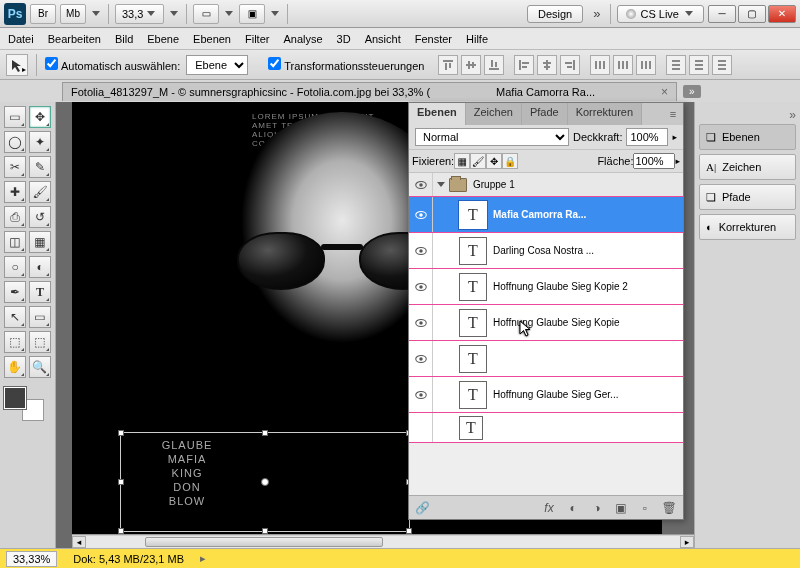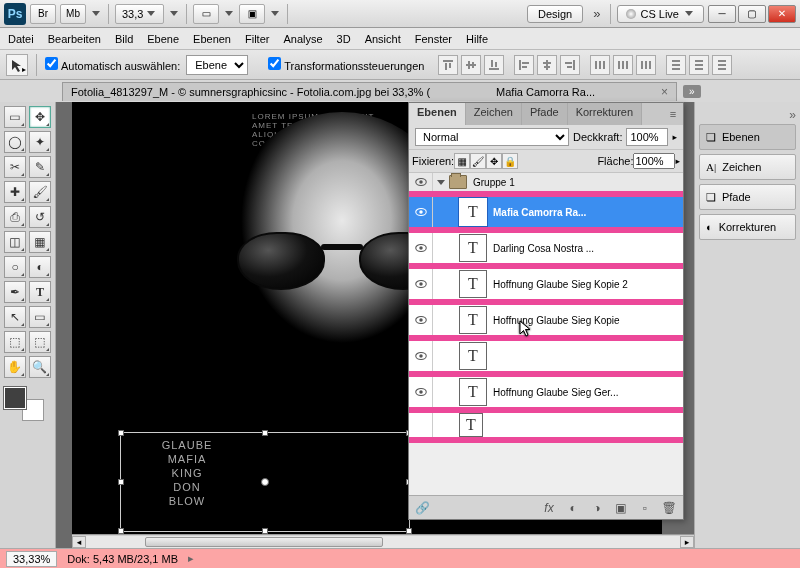--- a/index.html
+++ b/index.html
@@ -84,38 +84,38 @@
 .layers-panel { position:absolute; left:408px; top:102px; width:276px; height:418px; background:#dedede; border:1px solid #7a7a7a; box-shadow:2px 2px 6px rgba(0,0,0,.3); display:flex; flex-direction:column;}
 .lp-tabs { display:flex; height:22px; background:#c8c8c8; }
 .lp-tab { padding:3px 8px; border-right:1px solid #aaa; background:#b8b8b8; color:#333;}
 .lp-tab.active { background:#dedede; font-weight:bold;}
 .lp-tabs .menu { margin-left:auto; width:20px;display:flex;align-items:center;justify-content:center;color:#555;}
 .lp-row { display:flex; align-items:center; padding:3px 6px; gap:4px; border-bottom:1px solid #c4c4c4;}
 .lp-row select,.lp-row input[type=text]{ border:1px solid #999;background:#fff;height:18px;padding:0 3px;font-size:11px;}
 .lp-lock-row { display:flex; align-items:center; padding:3px 3px; border-bottom:1px solid #c4c4c4;}
 .lock-ic { width:16px;height:16px;border:1px solid #aaa;background:#f0f0f0;display:flex;align-items:center;justify-content:center;font-size:10px;}
 .lp-list { flex:1; overflow:auto; background:#eee;}
-.layer { display:flex; align-items:center; height:36px; border-bottom:6px solid #ec4899; background:#fff; }
+.layer { display:flex; align-items:center; height:36px; border-bottom:1px solid #ec4899; background:#fff; }
 .layer.group { height:24px; background:#e8e8e8;}
 .layer.sel { background:#3b8ef0; color:#fff; }
 .eye { width:24px; display:flex; align-items:center; justify-content:center; border-right:1px solid #ccc; height:100%;}
 .eye svg{width:14px;height:14px;}
 .layer .indent { width:20px; }
 .lthumb { width:28px;height:28px;border:1px solid #666;background:#fff;display:flex;align-items:center;justify-content:center;font-family:serif;font-size:16px;color:#333;margin:0 6px;}
 .layer.sel .lthumb { border:2px solid #fff; outline:1px solid #2060c0;}
 .lname { flex:1; white-space:nowrap; overflow:hidden; text-overflow:ellipsis; font-size:10px;}
 .layer.sel .lname { font-weight:bold; }
 .group-arrow { width:0;height:0;border-left:4px solid transparent;border-right:4px solid transparent;border-top:5px solid #555;margin:0 4px;}
 .folder-ic { width:18px;height:14px;background:#b7a27a;border:1px solid #7a6a4a;border-radius:1px;margin-right:6px;position:relative;}
 .folder-ic:before{content:"";position:absolute;top:-3px;left:1px;width:8px;height:3px;background:#b7a27a;border:1px solid #7a6a4a;border-bottom:none;}
 .lp-footer { height:24px; background:#d4d4d4; border-top:1px solid #aaa; display:flex; align-items:center; padding:0 4px; gap:4px;}
 .lp-fbtn { width:20px;height:18px;display:flex;align-items:center;justify-content:center;color:#555;font-size:12px;}
 
 
-.statusbar { height:20px; background:#fca5a5; border-top:1px solid #aaa; display:flex; align-items:center; padding:0 6px; gap:10px; font-size:11px;}
+.statusbar { height:20px; background:#fde047; border-top:1px solid #aaa; display:flex; align-items:center; padding:0 6px; gap:16px; font-size:11px;}
 .statusbar .box { border:1px solid #aaa; background:#f8f8f8; padding:1px 6px;}
 
 
 .cursor { position:absolute; left:519px; top:320px; width:14px;height:18px; z-index:999; pointer-events:none;}
 .cursor svg { filter:drop-shadow(0 0 1px #000); }
 </style>
 </head>
 <body>
 
 <div class="titlebar">

